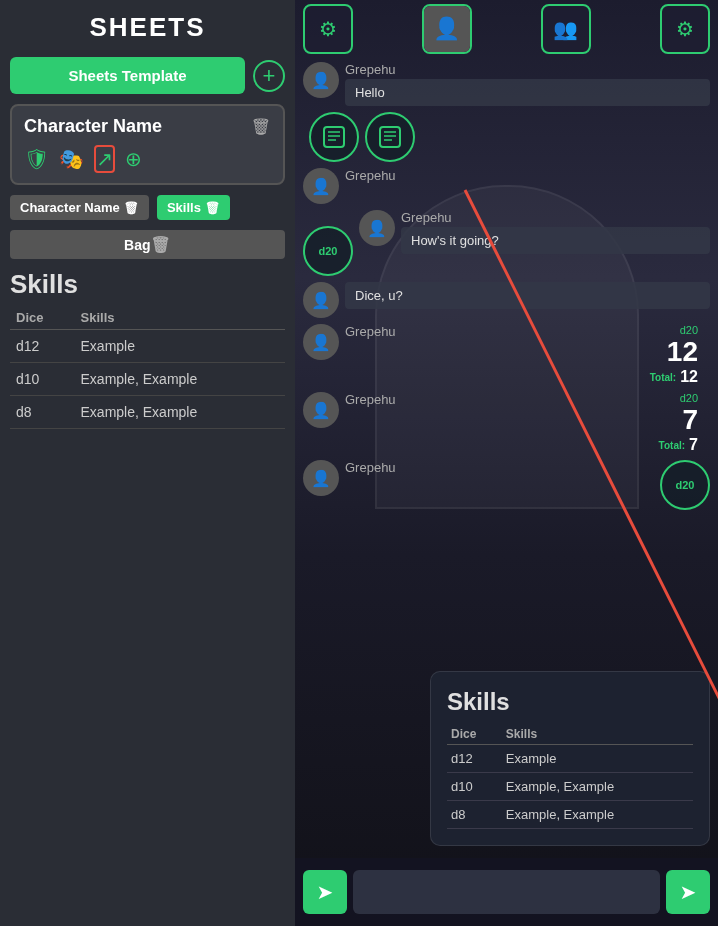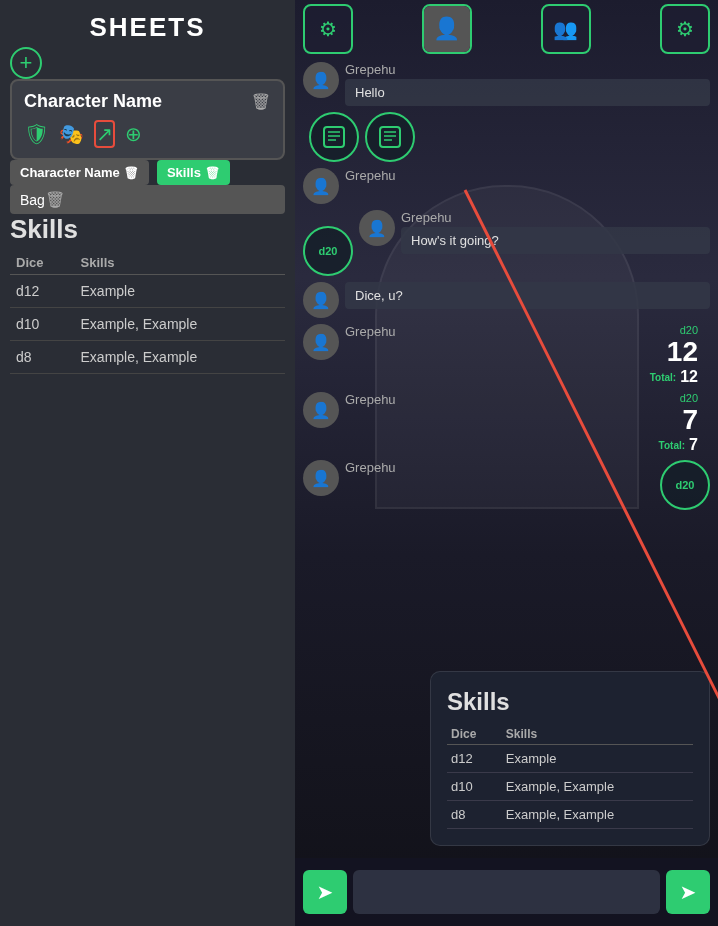--- a/index.html
+++ b/index.html
@@ -13,20 +13,21 @@
 
     
     .left-panel {
       width: 295px;
       min-width: 295px;
       background: #2a2d35;
       display: flex;
       flex-direction: column;
       align-items: center;
       padding: 12px 10px;
+      gap: 10px;
       overflow-y: auto;
     }
     .left-panel-title {
       color: #fff;
       font-size: 26px;
       font-weight: 900;
       letter-spacing: 2px;
       text-align: center;
       margin-bottom: 4px;
     }
@@ -120,28 +121,28 @@
     .sub-item-btn.active {
       background: #2ecc71;
     }
     .sub-item-btn .trash-small {
       font-size: 12px;
       color: #fff;
     }
     .bag-row {
       display: flex;
       align-items: center;
-      justify-content: flex-start;
+      justify-content: center;
       background: #555;
       border-radius: 4px;
       padding: 5px 10px;
       width: 100%;
       color: #fff;
       font-size: 14px;
-      font-weight: 400;
+      font-weight: 700;
     }
 
     
     .skills-section {
       width: 100%;
     }
     .skills-title {
       color: #e0e0e0;
       font-size: 26px;
       font-weight: 700;
@@ -438,20 +439,21 @@
       border-radius: 4px;
     }
   </style>
 </head>
 <body>
 
 <div class="left-panel">
   <div class="left-panel-title">SHEETS</div>
 
   <div class="sheets-template-row">
+    <button class="sheets-template-btn">Sheets Template</button>
     <button class="plus-circle-btn">+</button>
   </div>
 
   <div class="character-name-block">
     <div class="character-name-header">
       <span class="character-name-title">Character Name</span>
       <span class="trash-icon">🗑</span>
     </div>
     <div class="char-action-row">
       <span class="action-icon">🛡</span>

